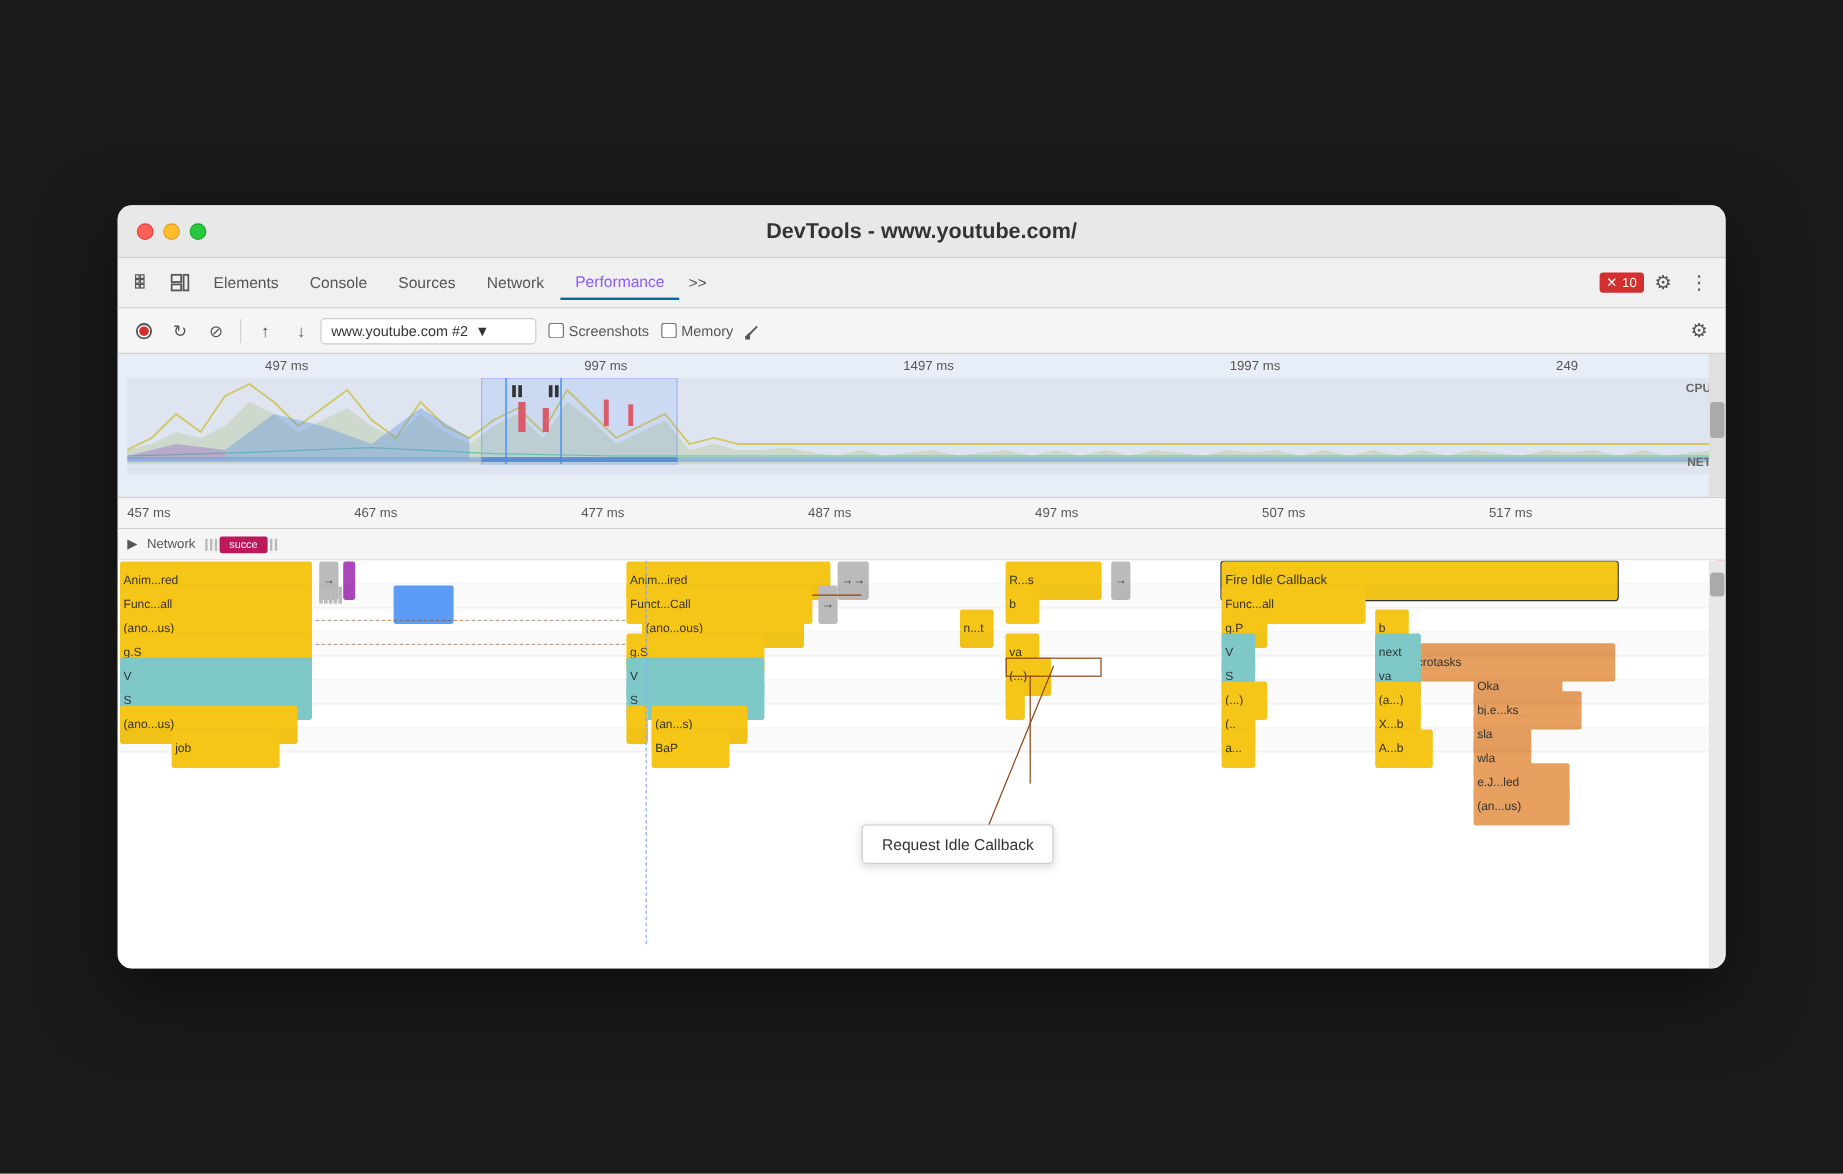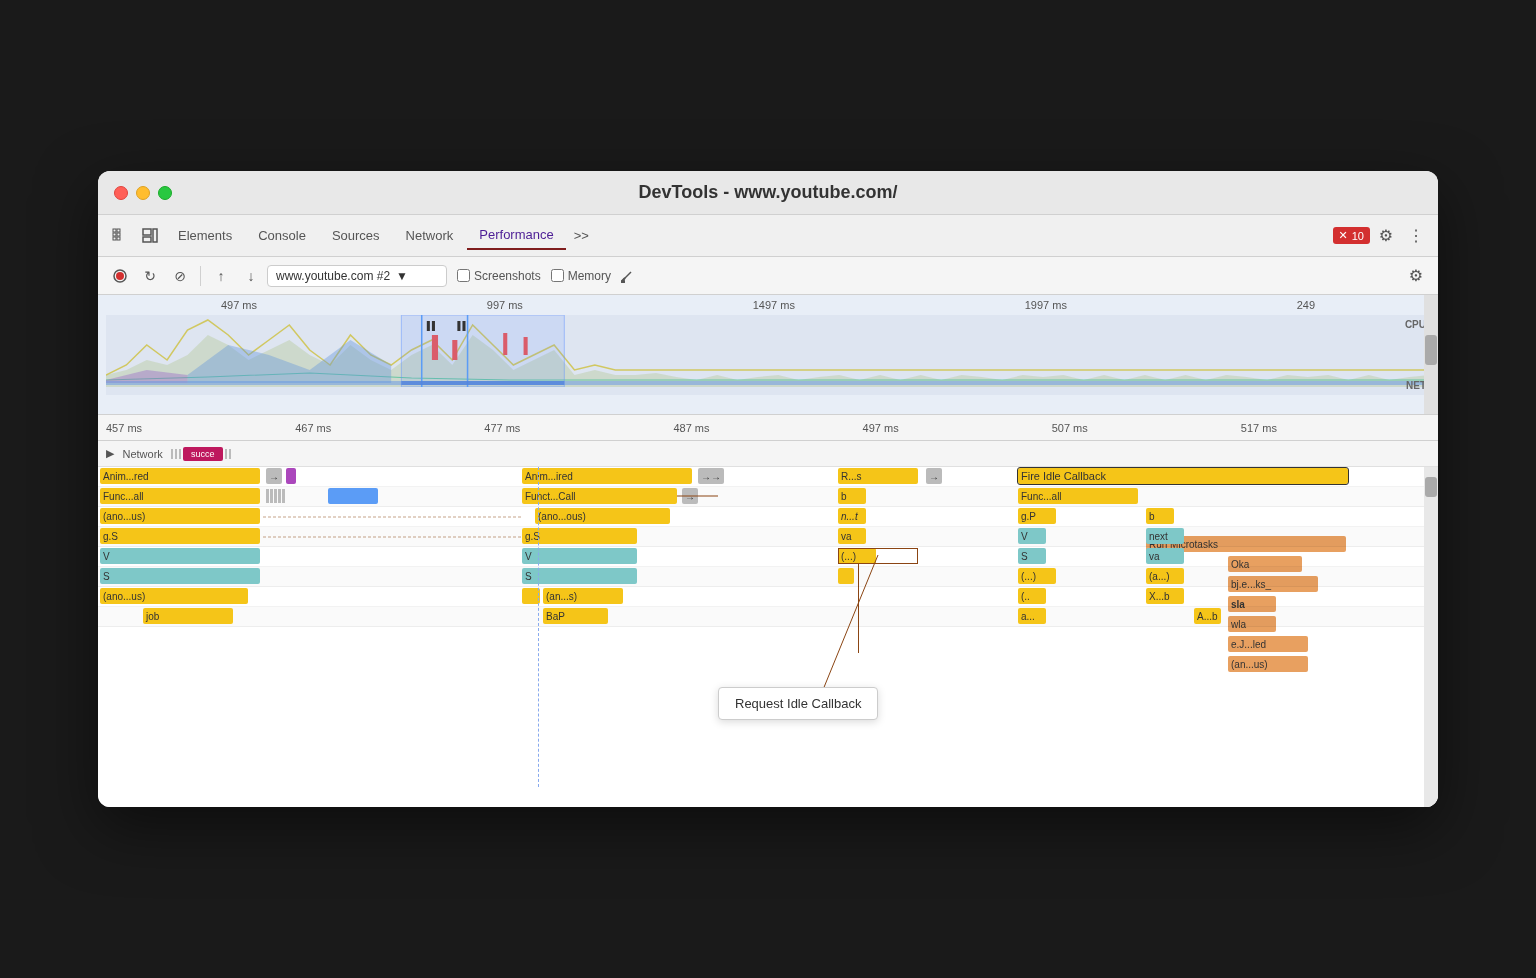--- a/index.html
+++ b/index.html
@@ -73,22 +73,22 @@
     }
     .tab-item {
       padding: 6px 12px;
       font-size: 13px;
       color: #555;
       cursor: pointer;
       border-radius: 4px;
       white-space: nowrap;
     }
     .tab-item.active {
-      color: #4c1d95;
-      border-bottom: 2px solid #7f1d1d;
+      color: #8b5cf6;
+      border-bottom: 2px solid #0369a1;
       border-radius: 0;
     }
     .tab-more {
       padding: 4px 6px;
       font-size: 13px;
       color: #555;
       cursor: pointer;
     }
     .tab-spacer { flex: 1; }
     .tab-error-badge {
@@ -311,21 +311,21 @@
     }
     
     .flame-block {
       position: absolute;
       height: 16px;
       top: 1px;
       border-radius: 2px;
       font-size: 10px;
       display: flex;
       align-items: center;
-      padding: 0 3px;
+      padding: 16px 3px;
       overflow: hidden;
       white-space: nowrap;
       cursor: pointer;
     }
     .flame-yellow { background: #f5c518; color: #333; }
     .flame-gray { background: #bbb; color: #333; }
     .flame-orange { background: #e8a060; color: #333; margin-top: 48px; }
     .flame-teal { background: #7ec8c8; color: #333; }
     .flame-blue { background: #5b9cf6; color: white; }
     .flame-purple { background: #ab47bc; color: white; }
@@ -573,21 +573,21 @@
         <div class="flame-block flame-yellow" style="left:424px;width:155px;">Funct...Call</div>
         <div class="flame-block flame-gray" style="left:584px;width:16px;">→</div>
         <div class="flame-block flame-yellow" style="left:740px;width:28px;">b</div>
         <div class="flame-block flame-yellow" style="left:920px;width:120px;">Func...all</div>
         <div class="flame-block flame-orange" style="left:1048px;width:200px;">Run Microtasks</div>
       </div>
 
       <div class="flame-row" style="position:relative; height:20px;">
         <div class="flame-block flame-yellow" style="left:2px;width:160px;">(ano...us)</div>
         <div class="flame-block flame-yellow" style="left:437px;width:135px;">(ano...ous)</div>
-        <div class="flame-block flame-yellow" style="left:740px;width:28px;font-style:italic;">n...t</div>
+        <div class="flame-block flame-yellow" style="left:702px;width:28px;">n...t</div>
         <div class="flame-block flame-yellow" style="left:920px;width:38px;">g.P</div>
         <div class="flame-block flame-yellow" style="left:1048px;width:28px;">b</div>
         <div class="flame-block flame-orange" style="left:1130px;width:74px;">Oka</div>
       </div>
 
       <div class="flame-row" style="position:relative; height:20px; background:rgba(0,0,0,0.02);">
         <div class="flame-block flame-yellow" style="left:2px;width:160px;">g.S</div>
         <div class="flame-block flame-yellow" style="left:424px;width:115px;">g.S</div>
         <div class="flame-block flame-yellow" style="left:740px;width:28px;">va</div>
         <div class="flame-block flame-teal" style="left:920px;width:28px;">V</div>
@@ -595,21 +595,21 @@
         <div class="flame-block flame-orange" style="left:1130px;width:90px;">bj.e...ks_</div>
       </div>
 
       <div class="flame-row" style="position:relative; height:20px;">
         <div class="flame-block flame-teal" style="left:2px;width:160px;">V</div>
         <div class="flame-block flame-teal" style="left:424px;width:115px;">V</div>
         <div class="flame-block flame-yellow" style="left:740px;width:38px;">(...)</div>
         <div style="position:absolute;left:740px;top:1px;width:80px;height:16px;border:1px solid #8b4513;background:transparent;"></div>
         <div class="flame-block flame-teal" style="left:920px;width:28px;">S</div>
         <div class="flame-block flame-teal" style="left:1048px;width:38px;">va</div>
-        <div class="flame-block flame-orange" style="left:1130px;width:48px;font-weight:bold;">sla</div>
+        <div class="flame-block flame-orange" style="left:1130px;width:48px;">sla</div>
         <div style="position:absolute;left:760px;top:16px;width:1px;height:90px;border-left:1px solid #8b4513;"></div>
       </div>
 
       <div class="flame-row" style="position:relative; height:20px; background:rgba(0,0,0,0.02);">
         <div class="flame-block flame-teal" style="left:2px;width:160px;">S</div>
         <div class="flame-block flame-teal" style="left:424px;width:115px;">S</div>
         <div class="flame-block flame-yellow" style="left:740px;width:16px;"></div>
         <div class="flame-block flame-yellow" style="left:920px;width:38px;">(...)</div>
         <div class="flame-block flame-yellow" style="left:1048px;width:38px;">(a...)</div>
         <div class="flame-block flame-orange" style="left:1130px;width:48px;">wla</div>
@@ -621,21 +621,21 @@
         <div class="flame-block flame-yellow" style="left:445px;width:80px;">(an...s)</div>
         <div class="flame-block flame-yellow" style="left:920px;width:28px;">(.. </div>
         <div class="flame-block flame-yellow" style="left:1048px;width:38px;">X...b</div>
         <div class="flame-block flame-orange" style="left:1130px;width:80px;">e.J...led</div>
       </div>
 
       <div class="flame-row" style="position:relative; height:20px; background:rgba(0,0,0,0.02);">
         <div class="flame-block flame-yellow" style="left:2px;width:90px;margin-left:43px;">job</div>
         <div class="flame-block flame-yellow" style="left:445px;width:65px;">BaP</div>
         <div class="flame-block flame-yellow" style="left:920px;width:28px;">a...</div>
-        <div class="flame-block flame-yellow" style="left:1048px;width:27px;margin-left:48px;">A...b</div>
+        <div class="flame-block flame-yellow" style="left:1048px;width:48px;">A...b</div>
         <div class="flame-block flame-orange" style="left:1130px;width:80px;">(an...us)</div>
       </div>
 
 
       <div class="tooltip" style="position:absolute;left:620px;top:220px;z-index:50;">
         <span>Request Idle Callback</span>
       </div>
 
       <svg style="position:absolute;top:0;left:0;width:100%;height:100%;pointer-events:none;overflow:visible;">
 

